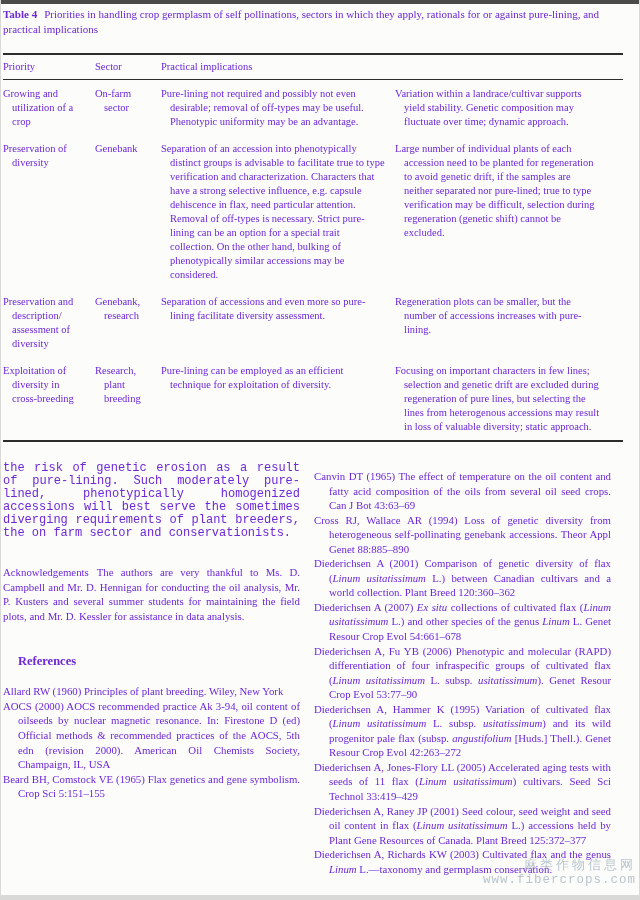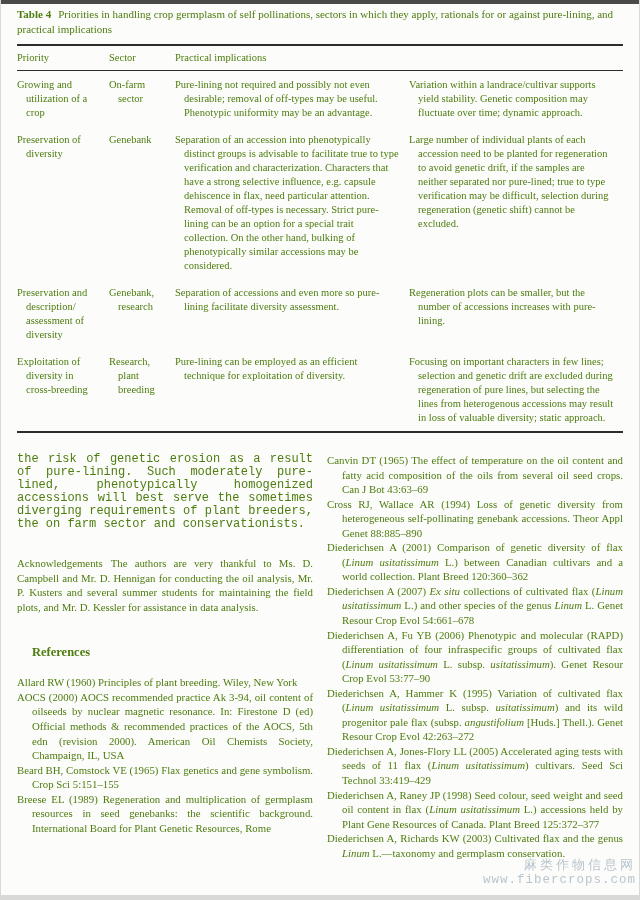--- a/index.html
+++ b/index.html
@@ -6,26 +6,26 @@
   body{
     width:640px;height:900px;position:relative;
     background:#d9d9d7;
     font-family:"Liberation Serif", serif;
   }
   .page{
     position:absolute;left:1px;right:1px;top:0;bottom:5px;
     background:#fcfcfa;overflow:hidden;
   }
   .topbar{position:absolute;top:0;left:0;width:100%;height:4px;background:#4a4a48;}
-  .content{position:absolute;top:7px;left:16px;right:16px;color:#4d7c0f;}
+  .content{position:absolute;top:7px;left:2px;right:16px;color:#6d28d9;}
 
   
   .caption{font-size:11px;line-height:15px;}
   .caption b{font-weight:bold;padding-right:7px;}
-  .tbl{margin-top:7px;}
+  .tbl{margin-top:16px;}
   .thead{
     display:grid;grid-template-columns:92px 66px 234px 216px;
     font-size:10.5px;line-height:13px;
     border-top:2px solid #2d2d2b;border-bottom:1px solid #2d2d2b;
     padding:5px 0 6px;
   }
   .tbody .trow{
     display:grid;grid-template-columns:92px 66px 234px 216px;
     font-size:10.5px;line-height:14px;
     padding:7px 0 6px;
@@ -35,21 +35,21 @@
   .hang{padding-left:9px;text-indent:-9px;}
 
   
   .twocol{display:flex;gap:14px;margin-top:20px;}
   .col{width:297px;}
   .bodypara{font-size:12px;line-height:13px;text-align:justify;font-family:Liberation Mono, monospace;}
   .ack{margin-top:25px;font-size:10.8px;line-height:14.6px;text-align:justify;}
   .ack b{font-weight:normal;padding-right:8px;}
   .refs-heading{margin-top:31px;font-size:12.5px;font-weight:bold;line-height:15px;margin-left:15px;}
   .reflist{margin-top:15px;font-size:10.8px;line-height:14.55px;text-align:justify;}
-  .reflist.flush{margin-top:0;}
+  .reflist.flush{margin-top:7px;}
   .ref{padding-left:15px;text-indent:-15px;}
   .ref em{font-style:italic;}
 
   
   .watermark{
     position:absolute;right:3px;bottom:8px;width:168px;
     text-align:right;pointer-events:none;
     color:rgba(130,152,170,0.55);
     font-family:Liberation Mono, monospace;
   }
@@ -103,33 +103,32 @@
 
     <div class="twocol">
       <div class="col">
         <div class="bodypara">the risk of genetic erosion as a result of pure-lining. Such moderately pure-lined, phenotypically homogenized accessions will best serve the sometimes diverging requirements of plant breeders, the on farm sector and conservationists.</div>
         <div class="ack"><b>Acknowledgements</b><span>The authors are very thankful to Ms. D. Campbell and Mr. D. Hennigan for conducting the oil analysis, Mr. P. Kusters and several summer students for maintaining the field plots, and Mr. D. Kessler for assistance in data analysis.</span></div>
         <div class="refs-heading">References</div>
         <div class="reflist">
             <div class="ref"><span>Allard RW (1960) Principles of plant breeding. Wiley, New York</span></div>
             <div class="ref"><span>AOCS (2000) AOCS recommended practice Ak 3-94, oil content of oilseeds by nuclear magnetic resonance. In: Firestone D (ed) Official methods &amp; recommended practices of the AOCS, 5th edn (revision 2000). American Oil Chemists Society, Champaign, IL, USA</span></div>
             <div class="ref"><span>Beard BH, Comstock VE (1965) Flax genetics and gene symbolism. Crop Sci 5:151–155</span></div>
-            <div class="ref"><span>Breese EL (1989) Regeneration and multiplication of germplasm resources in seed genebanks: the scientific background. International Board for Plant Genetic Resources, Rome</span></div>
           </div>
       </div>
       <div class="col">
         <div class="reflist flush">
             <div class="ref"><span>Canvin DT (1965) The effect of temperature on the oil content and fatty acid composition of the oils from several oil seed crops. Can J Bot 43:63–69</span></div>
             <div class="ref"><span>Cross RJ, Wallace AR (1994) Loss of genetic diversity from heterogeneous self-pollinating genebank accessions. Theor Appl Genet 88:885–890</span></div>
             <div class="ref"><span>Diederichsen A (2001) Comparison of genetic diversity of flax (</span><em>Linum usitatissimum</em><span> L.) between Canadian cultivars and a world collection. Plant Breed 120:360–362</span></div>
             <div class="ref"><span>Diederichsen A (2007) </span><em>Ex situ</em><span> collections of cultivated flax (</span><em>Linum usitatissimum</em><span> L.) and other species of the genus </span><em>Linum</em><span> L. Genet Resour Crop Evol 54:661–678</span></div>
             <div class="ref"><span>Diederichsen A, Fu YB (2006) Phenotypic and molecular (RAPD) differentiation of four infraspecific groups of cultivated flax (</span><em>Linum usitatissimum</em><span> L. subsp. </span><em>usitatissimum</em><span>). Genet Resour Crop Evol 53:77–90</span></div>
             <div class="ref"><span>Diederichsen A, Hammer K (1995) Variation of cultivated flax (</span><em>Linum usitatissimum</em><span> L. subsp. </span><em>usitatissimum</em><span>) and its wild progenitor pale flax (subsp. </span><em>angustifolium</em><span> [Huds.] Thell.). Genet Resour Crop Evol 42:263–272</span></div>
             <div class="ref"><span>Diederichsen A, Jones-Flory LL (2005) Accelerated aging tests with seeds of 11 flax (</span><em>Linum usitatissimum</em><span>) cultivars. Seed Sci Technol 33:419–429</span></div>
-            <div class="ref"><span>Diederichsen A, Raney JP (1998) Seed colour, seed weight and seed oil content in flax (</span><em>Linum usitatissimum</em><span> L.) accessions held by Plant Gene Resources of Canada. Plant Breed 125:372–377</span></div>
+            <div class="ref"><span>Diederichsen A, Raney JP (2001) Seed colour, seed weight and seed oil content in flax (</span><em>Linum usitatissimum</em><span> L.) accessions held by Plant Gene Resources of Canada. Plant Breed 125:372–377</span></div>
             <div class="ref"><span>Diederichsen A, Richards KW (2003) Cultivated flax and the genus </span><em>Linum</em><span> L.—taxonomy and germplasm conservation.</span></div>
           </div>
       </div>
     </div>
 
   </div>
 
   <div class="watermark">
     <div class="wm1">麻类作物信息网</div>
     <div class="wm2">www.fibercrops.com</div>

